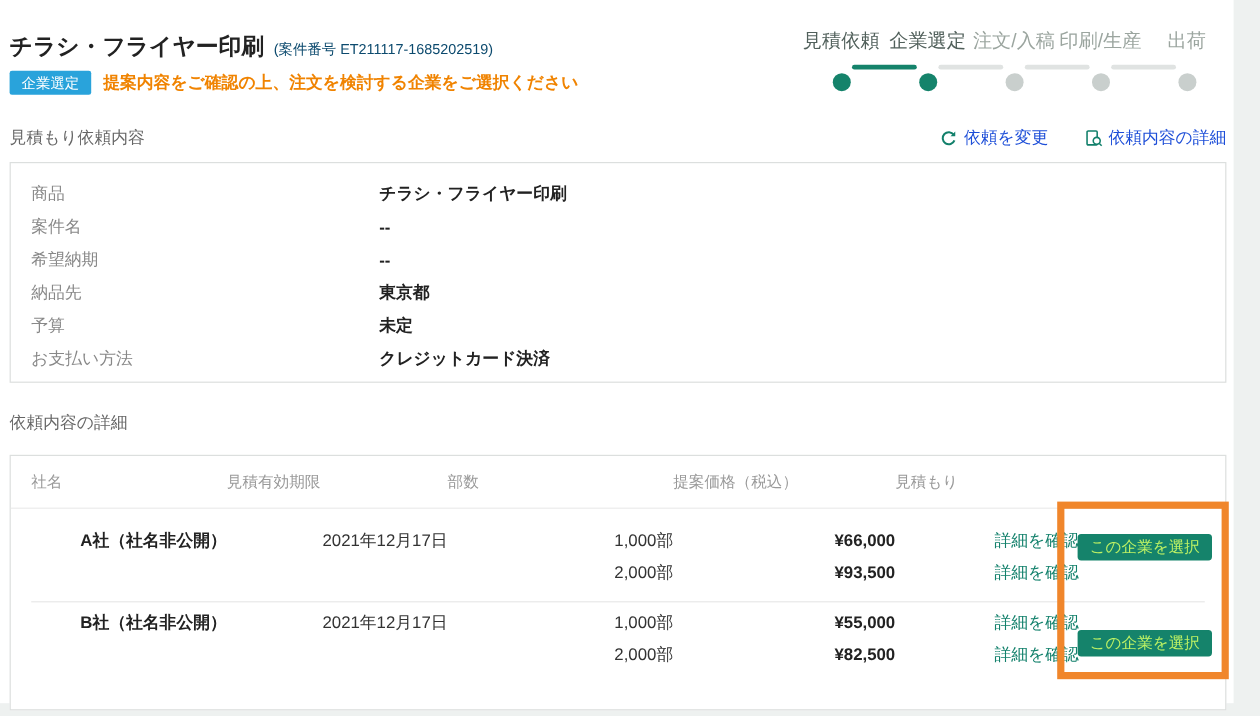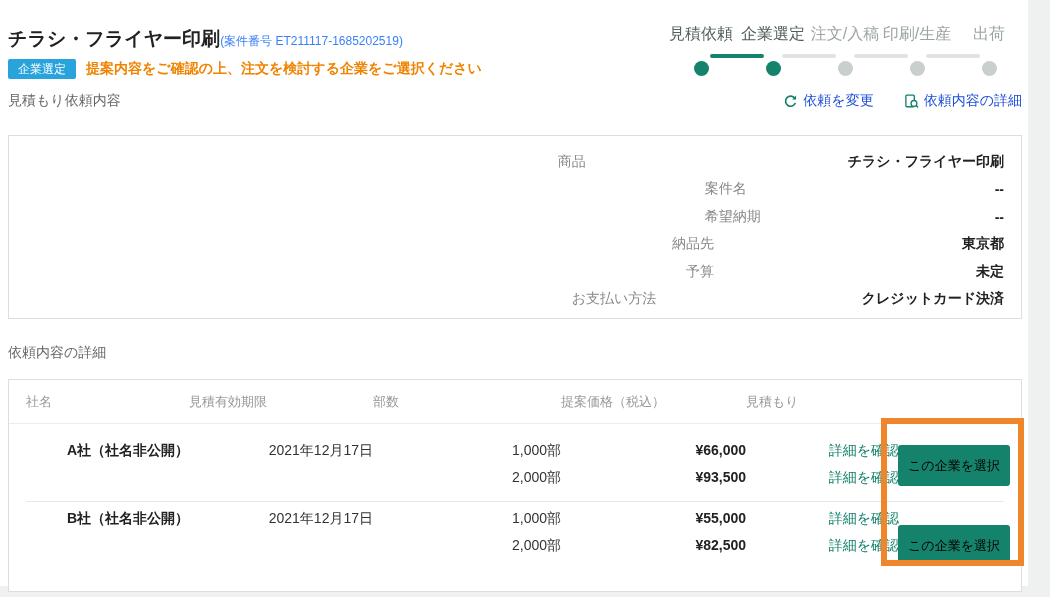--- a/index.html
+++ b/index.html
@@ -13,21 +13,21 @@
   }
   .page {
     position:absolute; left:0; top:0;
     width:1028px; height:586px;
     background:#ffffff;
   }
 
   
   .title-row { position:absolute; left:8px; top:26px; display:flex; align-items:baseline; }
   .page-title { font-size:19px; font-weight:bold; color:#222; }
-  .case-number { font-size:12px; color:#3b82f6; }
+  .case-number { font-size:12px; color:#0c4a6e; margin-left:8px; }
 
   .status-row { position:absolute; left:8px; top:59px; display:flex; align-items:center; }
   .status-badge {
     background:#29a3db; color:#fff; font-size:12px;
     padding:4px 10px; border-radius:2px; line-height:1;
   }
   .status-message { color:#f08300; font-size:14px; font-weight:bold; margin-left:10px; }
 
   
   .stepper { position:absolute; top:24px; right:3px; display:flex; }
@@ -58,43 +58,43 @@
     font-size:14px; color:#1d4ed8; cursor:pointer; text-decoration:none;
   }
   .action-link svg { display:block; }
 
   
   .box {
     position:absolute; left:8px; width:1014px;
     border:1px solid #dcdfde; background:#fff;
   }
   #quote-box { top:135px; height:184px; padding:12px 17px 0; }
-  .field-row { display:flex; height:27.5px; align-items:center; font-size:14px;justify-content:flex-end; }
+  .field-row { display:flex; height:27.5px; align-items:center; font-size:14px; }
   .field-label { width:290px; color:#888; }
   .field-value { font-weight:bold; color:#222; }
 
   
   #companies-box { top:369px; height:213px; position:absolute; }
   .grid {
     display:grid;
     grid-template-columns:163px 184px 188px 185px 153px 1fr;
     padding:0 17px;
   }
   .thead { height:44px; align-items:end; border-bottom:1px solid #ececec; }
   .th { font-size:13px; color:#999; padding-bottom:12px; }
   .trow { padding-top:13px; }
   .trow .cell { font-size:14px; line-height:27px; color:#333;text-align:right; }
   .cell.name { font-weight:bold; color:#222; }
   .cell .price { font-weight:bold; color:#222; }
   .details-link { display:block; color:#12806b; text-decoration:none; font-size:14px; line-height:27px; cursor:pointer; }
   .row-sep { position:absolute; left:17px; right:17px; top:121px; height:1px; background:#e8e8e8; }
 
   .select-button {
-    position:absolute; left:889px; width:112px; height:41px;
-    background:#15836b; color:#000000; border:none; border-radius:3px;
+    position:absolute; left:889px; width:112px; height:22px;
+    background:#15836b; color:#bef264; border:none; border-radius:3px;
     font-size:13px; font-family:inherit; cursor:pointer;
   }
   #select-a { top:65px; }
   #select-b { top:145px; }
 
   
   .highlight-annotation {
     position:absolute; left:881px; top:418px; width:143px; height:148px;
     border:6px solid #f0862b; pointer-events:none; z-index:5;
   }
@@ -129,21 +129,21 @@
     <div class="step">
       <div class="step-label">印刷/生産</div>
       <div class="step-dot"></div>
     </div>
     <div class="step">
       <div class="step-label">出荷</div>
       <div class="step-dot"></div>
     </div>
   </div>
 
-  <div class="section-header" style="top:92px;">
+  <div class="section-header" style="top:106px;">
     <h2 class="section-title">見積もり依頼内容</h2>
     <div class="section-actions">
       <a class="action-link">
         <span>
           <svg width="15" height="15" viewBox="0 0 16 16">
             <path d="M13.2 9.6 A5.4 5.4 0 1 1 12.6 4.6" fill="none" stroke="#12806b" stroke-width="1.8"></path>
             <path d="M13.9 1.6 v4.2 h-4.2 z" fill="#12806b"></path>
           </svg>
         </span>
         <span>依頼を変更</span>

